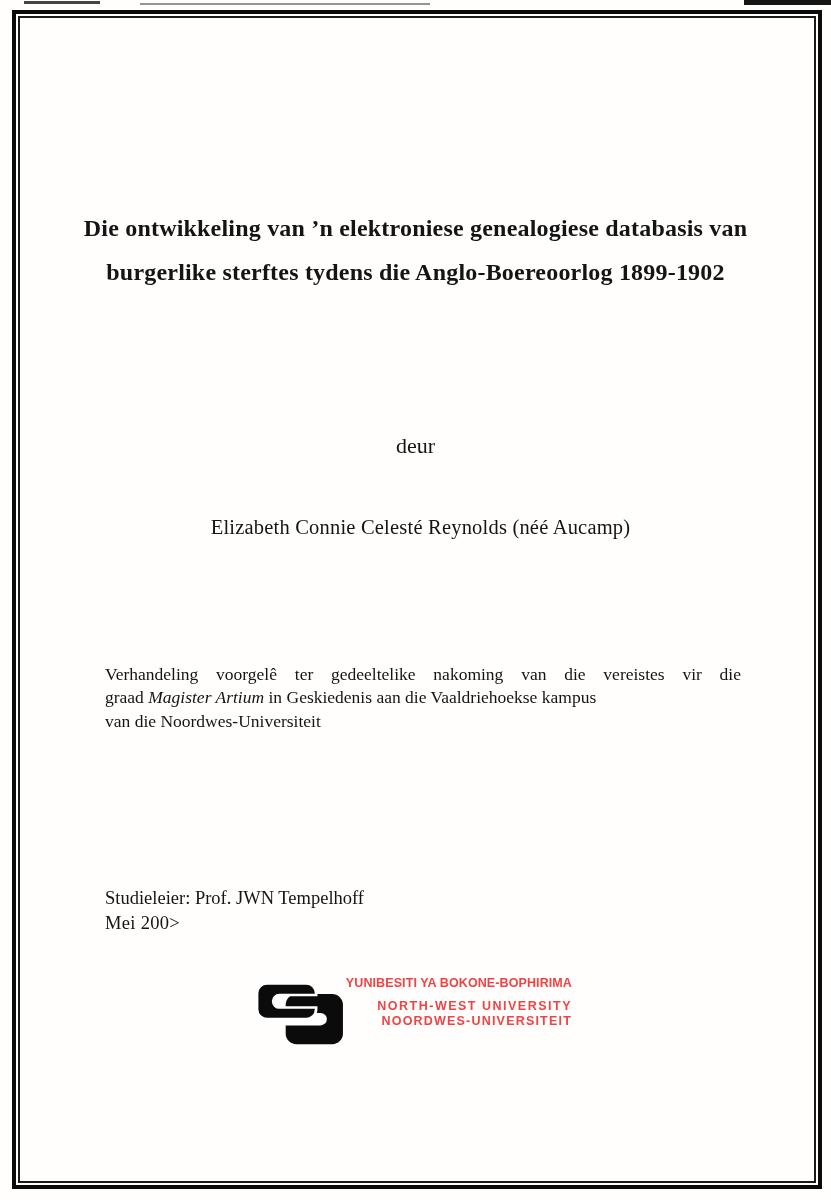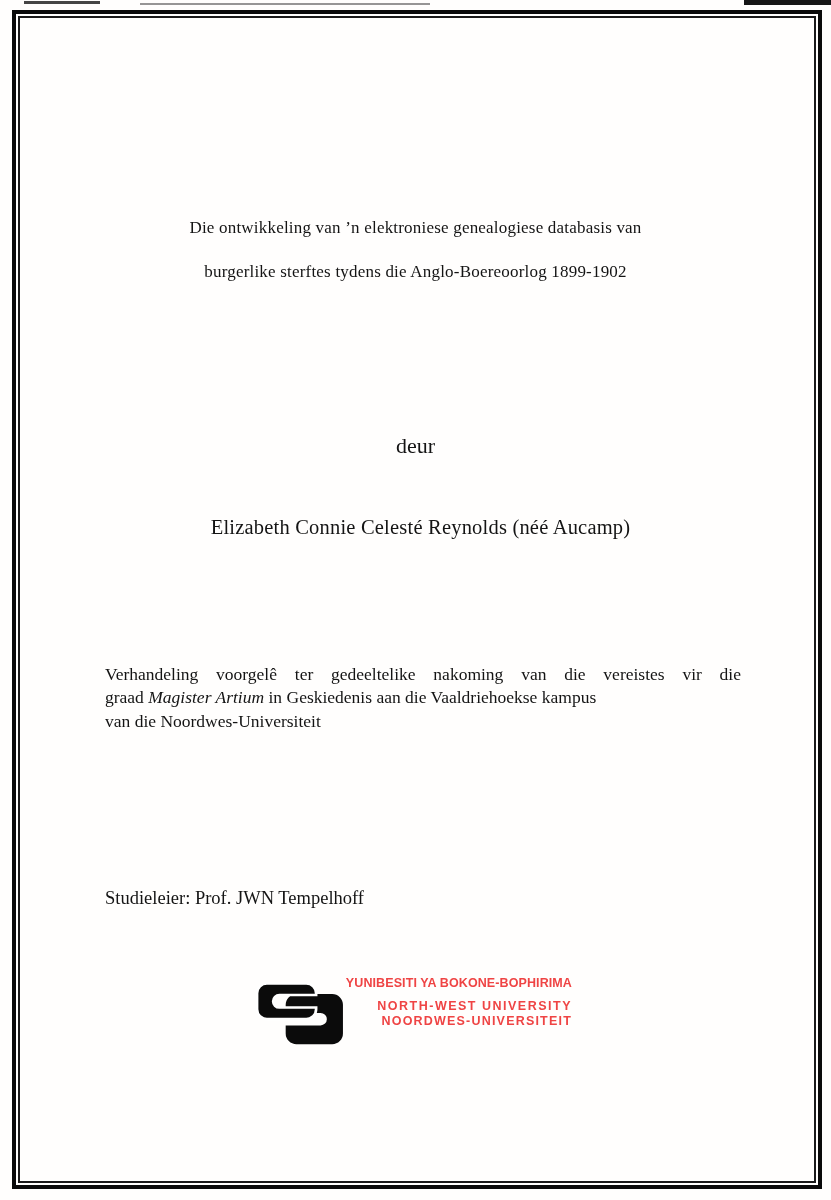--- a/index.html
+++ b/index.html
@@ -26,21 +26,21 @@
 
   
   .artifact{position:absolute;background:#161616;}
   .art-a{left:140px;top:3px;width:290px;height:2px;opacity:.45;}
   .art-b{left:744px;top:0;width:87px;height:5px;}
   .art-c{left:24px;top:1px;width:76px;height:3px;opacity:.8;}
 
   .title-block{
     position:absolute;left:60px;right:60px;top:206px;
     text-align:center;
-    font-size:17px;line-height:44px;letter-spacing:.2px;
+    font-size:24px;line-height:44px;letter-spacing:.2px;font-weight:bold;
   }
   .byline{
     position:absolute;left:0;right:0;top:433px;
     text-align:center;font-size:22px;
   }
   .author{
     position:absolute;left:10px;right:0;top:516px;
     text-align:center;font-size:20.5px;letter-spacing:.2px;
   }
   .declaration{
@@ -93,20 +93,21 @@
   <div class="author">Elizabeth Connie Celesté Reynolds (néé Aucamp)</div>
 
   <div class="declaration">
     <div class="just">Verhandeling voorgelê ter gedeeltelike nakoming van die vereistes vir die</div>
     <div><span>graad </span><em>Magister Artium</em><span> in Geskiedenis aan die Vaaldriehoekse kampus</span></div>
     <div>van die Noordwes-Universiteit</div>
   </div>
 
   <div class="supervisor-block">
     <div>Studieleier: Prof. JWN Tempelhoff</div>
+    <div class="date-line">Mei 200&gt;</div>
   </div>
 
   <div class="logo">
     <svg class="logo-mark" viewBox="0 0 100 76" xmlns="http://www.w3.org/2000/svg" aria-hidden="true">
 
       <path fill="#0b0b0b" d="M46,18 H86 A12,12 0 0 1 98,30 V62 A12,12 0 0 1 86,74 H46 A12,12 0 0 1 34,62 V53 H73 A7,7 0 0 0 80,46 A7,7 0 0 0 73,39 H34 V30 A12,12 0 0 1 46,18 Z"></path>
 
       <path fill="#0b0b0b" stroke="#ffffff" stroke-width="3" d="M13,6 H57 A11,11 0 0 1 68,17 V19 H27 A7,7 0 0 0 20,26 A7,7 0 0 0 27,33 H68 V35 A11,11 0 0 1 57,46 H13 A11,11 0 0 1 2,35 V17 A11,11 0 0 1 13,6 Z"></path>
     </svg>
     <div class="logo-text">

